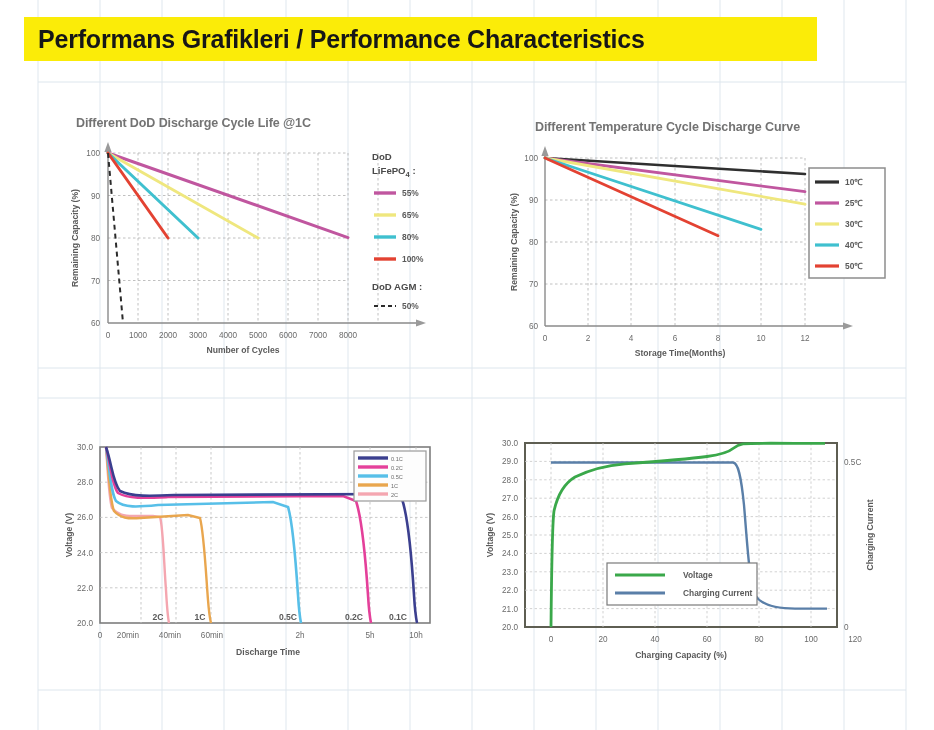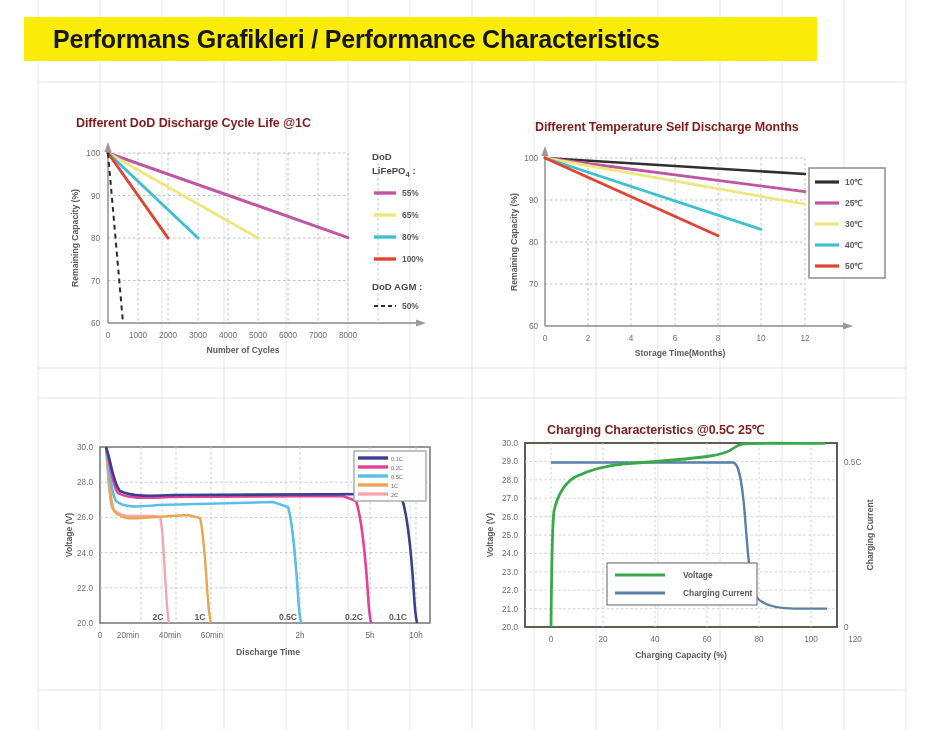--- a/index.html
+++ b/index.html
@@ -9,26 +9,26 @@
     position:relative;overflow:hidden;
   }
   
   #bg-grid{position:absolute;inset:0;z-index:0;pointer-events:none;}
   #title-band{
     position:absolute;left:24px;top:17px;width:793px;height:44px;
     background:#fbec08;z-index:3;display:flex;align-items:center;
   }
   #title-text{
     font-size:25px;font-weight:bold;color:#171717;
-    letter-spacing:-0.2px;padding-left:29px;white-space:nowrap;
+    letter-spacing:-0.2px;padding-left:14px;white-space:nowrap;
     font-family:"Liberation Sans",sans-serif;
   }
   .chart{position:absolute;z-index:2;}
   .chart-title{
-    position:absolute;font-size:12.5px;font-weight:bold;color:#7f1d1d;
+    position:absolute;font-size:12.5px;font-weight:bold;color:#737373;
     white-space:nowrap;letter-spacing:-0.1px;text-align:right;
   }
   svg{display:block;overflow:visible;}
   text{font-family:"Liberation Sans",sans-serif;fill:#6b6b6b;}
   .tick{font-size:8.2px;}
   .axlab{font-size:8.6px;font-weight:bold;fill:#5a5a5a;}
   .leglab{font-size:8.4px;font-weight:bold;fill:#5a5a5a;}
   .inlab{font-size:8.6px;font-weight:bold;fill:#5a5a5a;}
   .hdr{font-size:9.6px;font-weight:bold;fill:#4a4a4a;}
 </style>
@@ -127,21 +127,21 @@
     <text class="leglab" x="354" y="132">80%</text>
     <line x1="326" y1="151" x2="348" y2="151" stroke="#e34232" stroke-width="3.4"></line>
     <text class="leglab" x="354" y="154">100%</text>
     <text class="hdr" x="324" y="182">DoD AGM :</text>
     <line x1="326" y1="198" x2="348" y2="198" stroke="#2b2b2b" stroke-width="2" stroke-dasharray="4,3"></line>
     <text class="leglab" x="354" y="201">50%</text>
   </svg>
 </div>
 
 <div class="chart" style="left:495px;top:108px;width:400px;height:250px;">
-  <div class="chart-title" style="left:40px;top:12px;">Different Temperature Self Discharge Months</div>
+  <div class="chart-title" style="left:40px;top:12px;">Different Temperature Cycle Discharge Curve</div>
   <svg width="400" height="250" viewBox="0 0 400 250">
     <g stroke="#b9b9b9" stroke-width="0.9" stroke-dasharray="2.5,2.5">
       <line x1="50" y1="50" x2="310" y2="50"></line>
       <line x1="50" y1="92" x2="310" y2="92"></line>
       <line x1="50" y1="134" x2="310" y2="134"></line>
       <line x1="50" y1="176" x2="310" y2="176"></line>
       <line x1="93" y1="50" x2="93" y2="218"></line>
       <line x1="136" y1="50" x2="136" y2="218"></line>
       <line x1="180" y1="50" x2="180" y2="218"></line>
       <line x1="223" y1="50" x2="223" y2="218"></line>
@@ -247,21 +247,20 @@
     <line x1="310" y1="61" x2="340" y2="61" stroke="#57bfe8" stroke-width="3.4"></line>
     <text x="343" y="63.5" font-size="5.6" fill="#5a5a5a">0.5C</text>
     <line x1="310" y1="70" x2="340" y2="70" stroke="#e9a64e" stroke-width="3.4"></line>
     <text x="343" y="72.5" font-size="5.6" fill="#5a5a5a">1C</text>
     <line x1="310" y1="79" x2="340" y2="79" stroke="#f4a6b0" stroke-width="3.4"></line>
     <text x="343" y="81.5" font-size="5.6" fill="#5a5a5a">2C</text>
   </svg>
 </div>
 
 <div class="chart" style="left:455px;top:415px;width:440px;height:265px;">
-  <div class="chart-title" style="left:92px;top:6px;">Charging Characteristics @0.5C 25℃</div>
   <svg width="440" height="265" viewBox="0 0 440 265">
 
     <rect x="70" y="28" width="312" height="184" fill="none" stroke="#5e5e52" stroke-width="2"></rect>
     <g stroke="#c9c9c9" stroke-width="0.85" stroke-dasharray="2.4,2.4">
       <line x1="70" y1="46.4" x2="382" y2="46.4"></line>
       <line x1="70" y1="64.8" x2="382" y2="64.8"></line>
       <line x1="70" y1="83.2" x2="382" y2="83.2"></line>
       <line x1="70" y1="101.6" x2="382" y2="101.6"></line>
       <line x1="70" y1="120" x2="382" y2="120"></line>
       <line x1="70" y1="138.4" x2="382" y2="138.4"></line>

